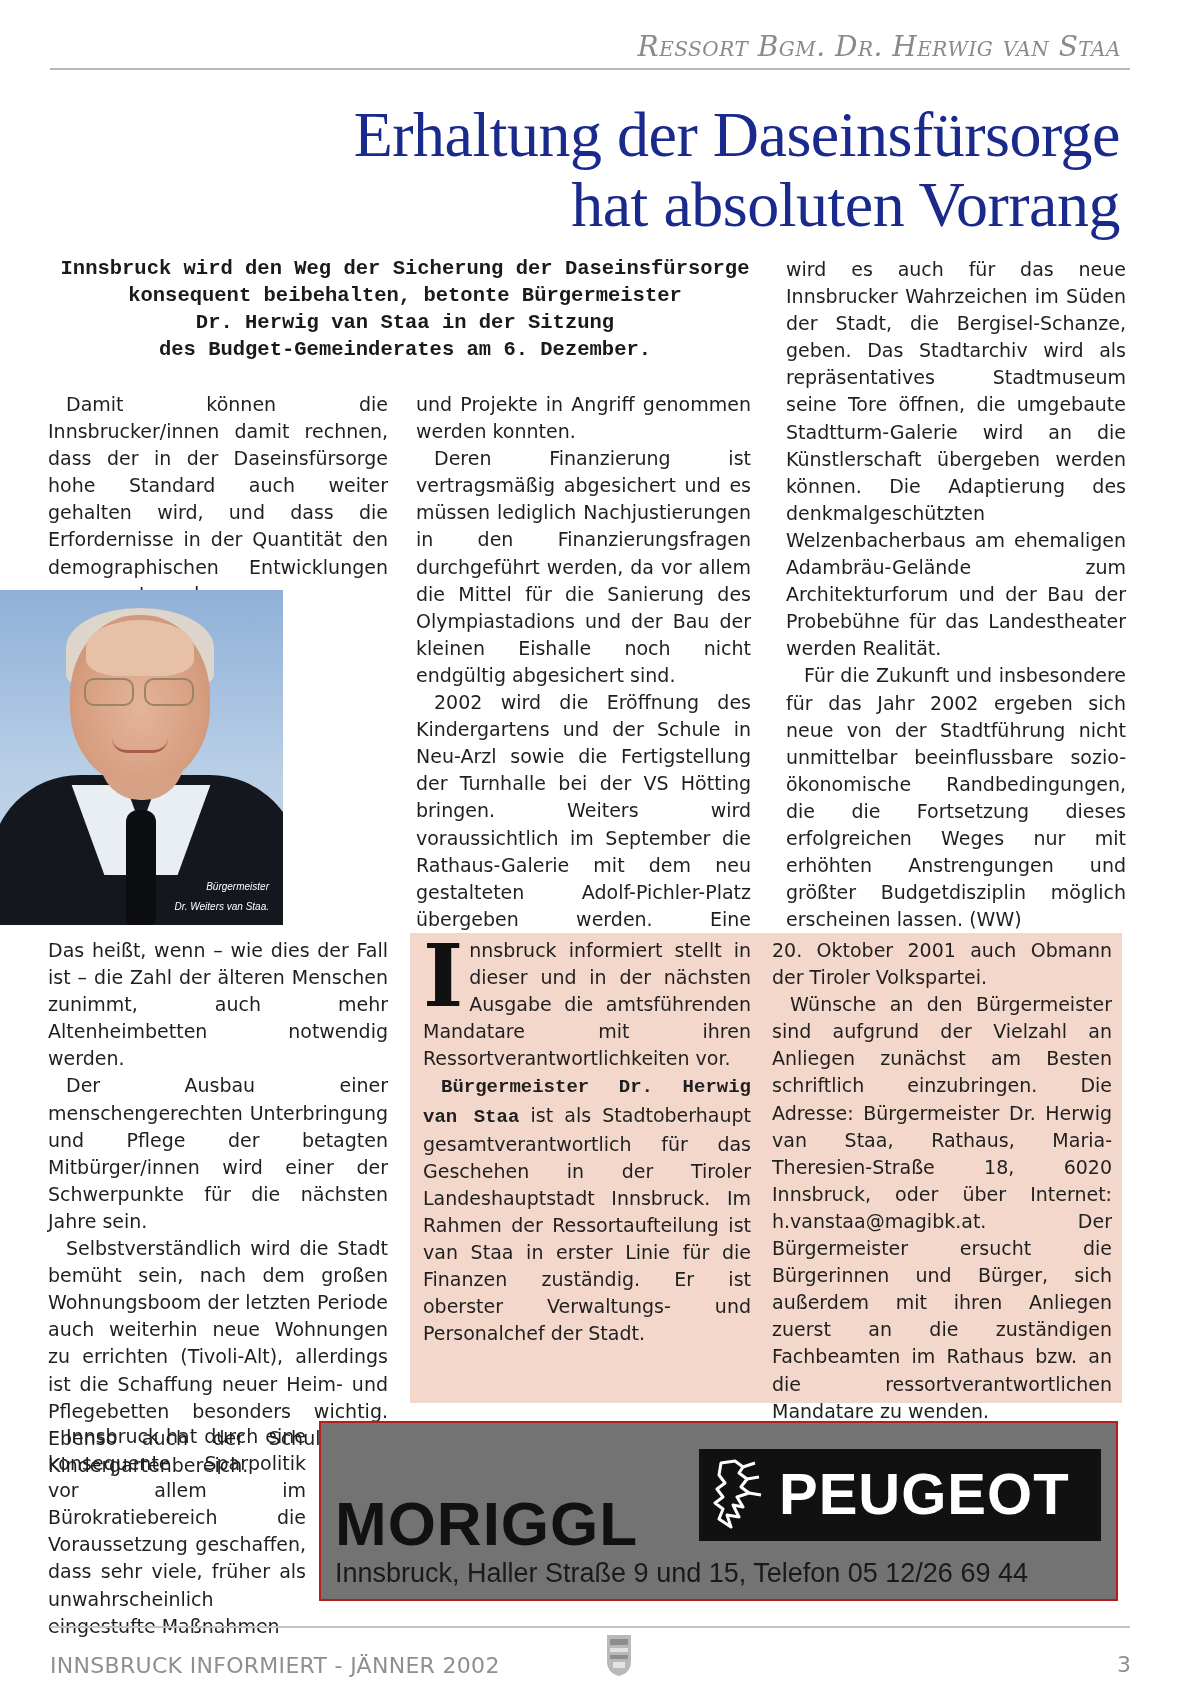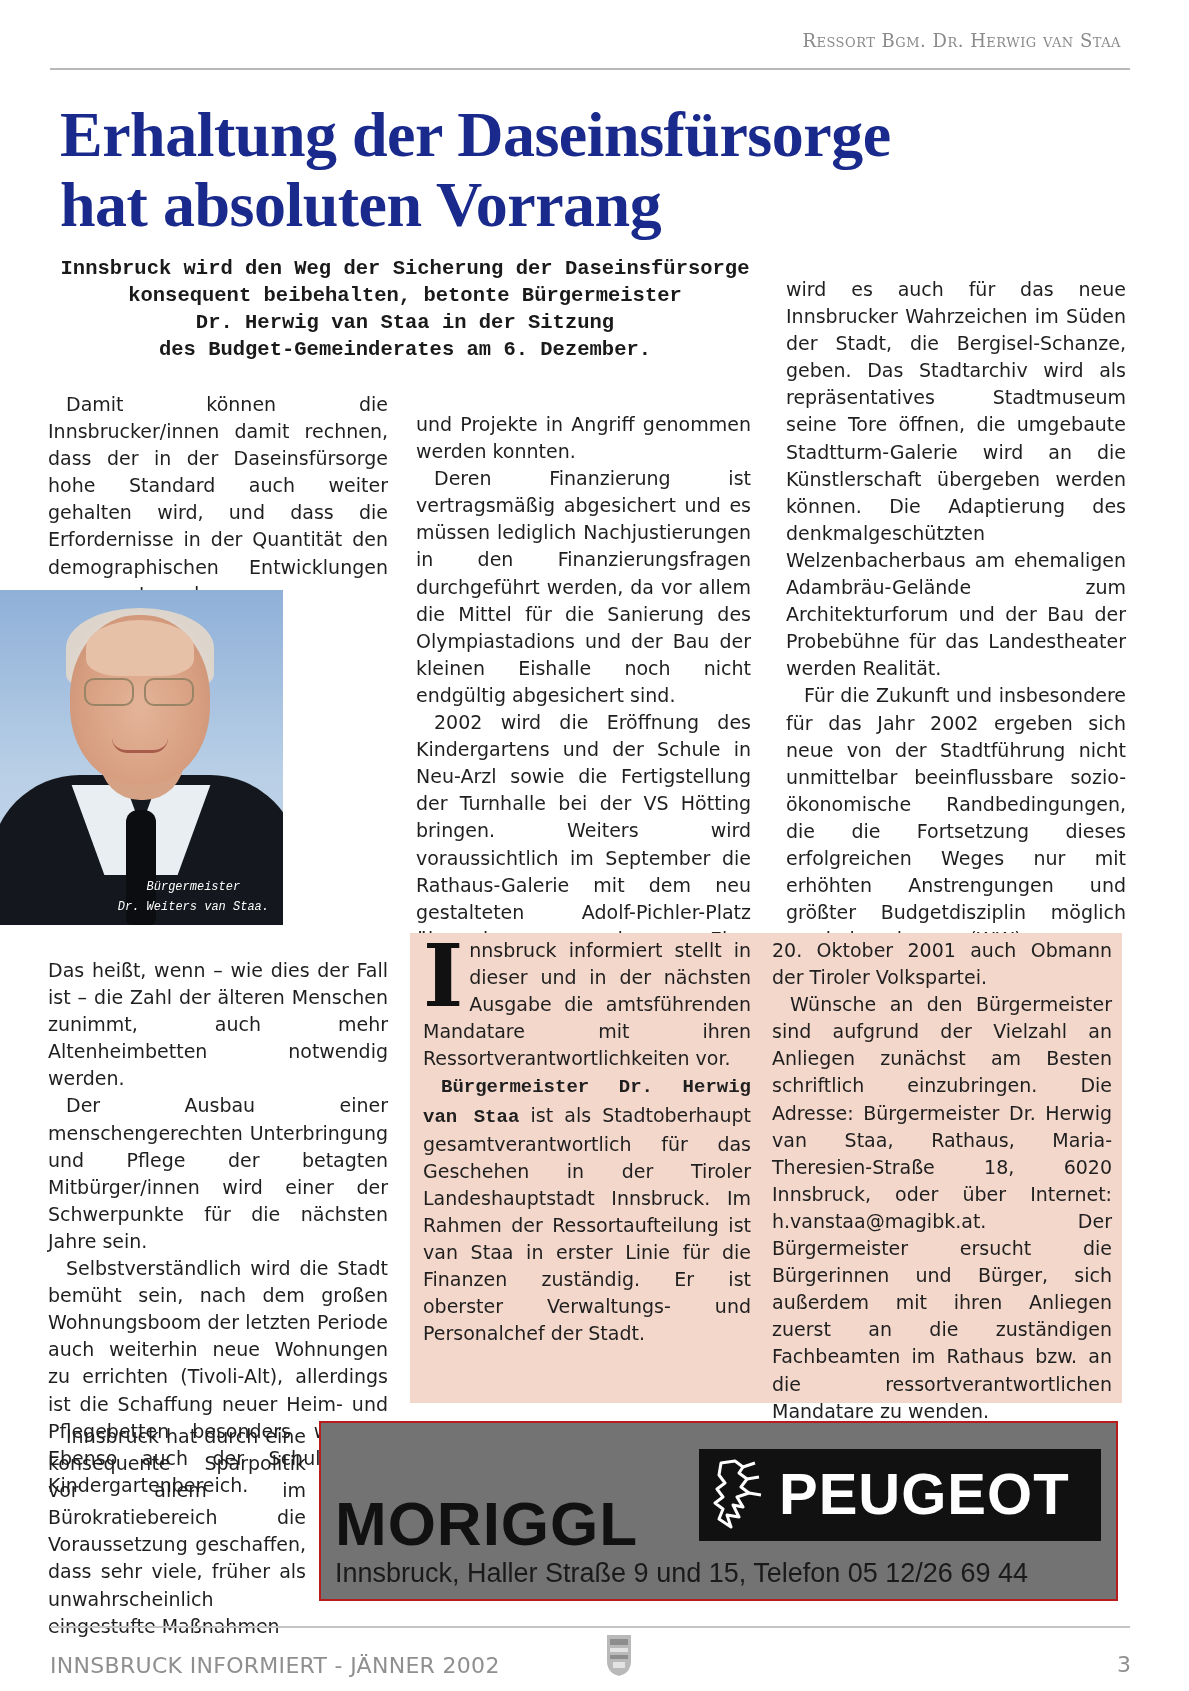--- a/index.html
+++ b/index.html
@@ -1,33 +1,33 @@
 <!DOCTYPE html>
 <html><head>
 <meta charset="utf-8">
 <style>
   html, body { margin: 0; padding: 0; background: #ffffff; }
   body { width: 1189px; height: 1691px; position: relative; overflow: hidden;
          font-family: "DejaVu Sans", sans-serif; color: #1e1e1e; }
   .abs { position: absolute; }
 
   .running-head { right: 68px; top: 30px; font-family: "DejaVu Serif", serif;
-    font-size: 18px; color: #8a8a8a; letter-spacing: 0.5px; font-variant: small-caps; white-space: nowrap; }
+    font-size: 28px; color: #8a8a8a; letter-spacing: 0.5px; font-variant: small-caps; white-space: nowrap; font-style: italic; }
   .head-rule { left: 50px; width: 1080px; top: 68px; height: 2px; background: #b8b8b8; }
 
-  .headline { left: 60px; width: 1060px; top: 100px; text-align: left;
-    font-family: "Liberation Serif", serif; font-weight: bold; color: #1a2a8c;
+  .headline { left: 60px; width: 1060px; top: 100px; text-align: right;
+    font-family: "Liberation Serif", serif; font-weight: normal; color: #1a2a8c;
     font-size: 64px; line-height: 70px; letter-spacing: -0.5px; }
 
   .lead { left: 45px; width: 720px; top: 255px; text-align: center;
     font-family: Liberation Mono, monospace; font-weight: bold; font-size: 20.5px; line-height: 27px; color: #1a1a1a; }
 
   .col { font-family: "DejaVu Sans", sans-serif; font-size: 19px; line-height: 27.1px; color: #1f1f1f; text-align: justify; }
   .col p { margin: 0; text-indent: 18px; }
-  .col p.noindent { text-indent: 0; margin-top: 20px; }
+  .col p.noindent { text-indent: 0; }
   .c1a { left: 48px; width: 340px; top: 391px; }
   .c1b { left: 48px; width: 340px; top: 937px; }
   .c1c { left: 48px; width: 258px; top: 1423px; }
   .c2  { left: 416px; width: 335px; top: 391px; }
   .c3  { left: 786px; width: 340px; top: 256px; }
 
   .photo { left: 0; top: 590px; width: 283px; height: 335px; overflow: hidden;
     background: linear-gradient(180deg, #8fb0d8 0%, #b9cfe6 55%, #c9d9ea 100%); }
   .photo .suit { position: absolute; left: -10px; top: 185px; width: 310px; height: 170px;
     background: #14171d; border-radius: 90px 90px 0 0; }
@@ -39,22 +39,22 @@
     border-radius: 12px 12px 6px 6px; }
   .photo .neck { position: absolute; left: 100px; top: 150px; width: 84px; height: 60px; background: #d6a286; border-radius: 0 0 40px 40px; }
   .photo .head { position: absolute; left: 70px; top: 25px; width: 140px; height: 170px;
     background: radial-gradient(ellipse at 50% 55%, #e4b499 0%, #d79e80 60%, #c48a6e 100%); border-radius: 48% 48% 46% 46%; }
   .photo .hair { position: absolute; left: 66px; top: 18px; width: 148px; height: 80px;
     background: radial-gradient(ellipse at 50% 90%, #efe8e0 0%, #ddd5cc 70%); border-radius: 60% 60% 20% 20%; }
   .photo .scalp { position: absolute; left: 86px; top: 30px; width: 108px; height: 56px; background: #e7c0a8; border-radius: 50% 50% 30% 30%; }
   .photo .glasses { position: absolute; left: 84px; top: 88px; width: 112px; height: 26px; }
   .photo .glasses span { position: absolute; top: 0; width: 46px; height: 24px; border: 2px solid #9a8466; border-radius: 10px; }
   .photo .mouth { position: absolute; left: 112px; top: 148px; width: 56px; height: 12px; border-bottom: 3px solid #a85d4c; border-radius: 0 0 30px 30px; }
-  .photo .caption { position: absolute; right: 14px; bottom: 8px; text-align: center;
-    font-family: Liberation Mono, monospace; font-style: italic; color: #ffffff; font-size: 12px; line-height: 20px; }
+  .photo .caption { position: absolute; right: 14px; bottom: 8px; text-align: right;
+    font-family: Liberation Sans, sans-serif; font-style: italic; color: #ffffff; font-size: 10px; line-height: 20px; }
 
   .info-box { left: 410px; top: 933px; width: 712px; height: 470px; background: #f3d7cb; }
   .box-col { font-family: "DejaVu Sans", sans-serif; font-size: 19px; line-height: 27.1px; color: #1f1f1f; text-align: justify; }
   .box-col p { margin: 0; text-indent: 18px; }
   .box-col p.noindent { text-indent: 0; }
   .b1 { left: 423px; width: 328px; top: 937px; }
   .b2 { left: 772px; width: 340px; top: 937px; }
   .dropcap { float: left; font-family: "DejaVu Serif", serif; font-weight: bold; font-size: 86px; line-height: 74px;
     margin: 2px 6px 0 0; color: #111; text-indent: 0; }
   .b1 b { font-weight: bold; font-family: Liberation Mono, monospace; }

